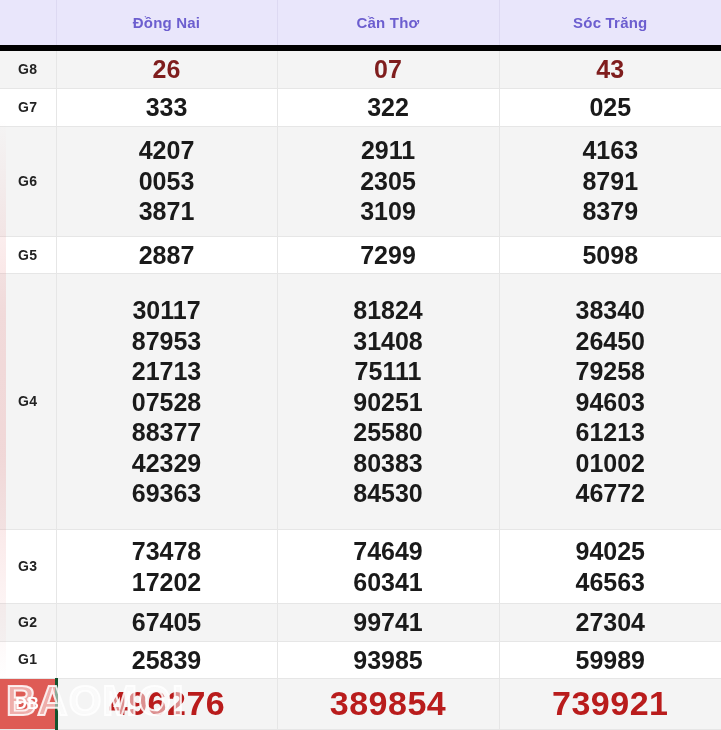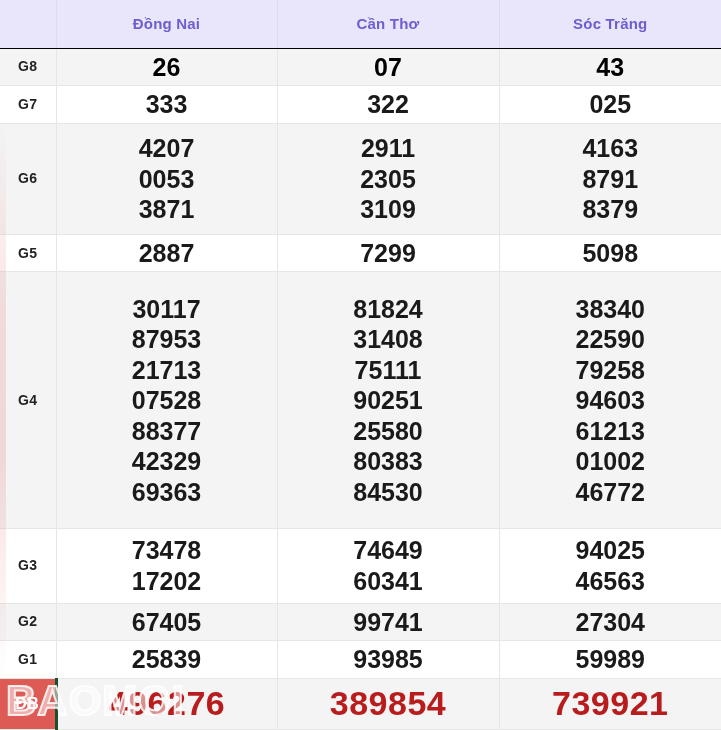--- a/index.html
+++ b/index.html
@@ -28,21 +28,21 @@
   table.result-table col.c-prov3 { width: 222px; }
 
   thead th {
     background: #e9e6fb;
     color: #6c5ecf;
     font-size: 15px;
     font-weight: bold;
     text-align: center;
     height: 48px;
     border-right: 1px solid #ddd9f2;
-    border-bottom: 1px solid #000000;
+    border-bottom: 6px solid #000000;
     vertical-align: middle;
     letter-spacing: .2px;
   }
   thead th.corner { background: #e9e6fb; }
   thead th:last-child { border-right: none; }
 
   tbody td {
     border-right: 1px solid #e6e6e6;
     border-bottom: 1px solid #e6e6e6;
     text-align: center;
@@ -58,21 +58,21 @@
   tbody td.tier-label {
     font-size: 14px;
     font-weight: bold;
     color: #222222;
     letter-spacing: .3px;
   }
 
   tr.row-alt td { background: #f4f4f4; }
   tr.row-plain td { background: #ffffff; }
 
-  tbody td.hot-num { color: #000000; }
+  tbody td.hot-num { color: #7f1d1d; }
 
   tr.row-db td { background: #f4f4f4; }
   tr.row-db td.db-badge {
     background: #de5b55;
     color: #ffffff;
     font-size: 16px;
     font-weight: bold;
     letter-spacing: .5px;
     border-right: 3px solid #14532d;
     position: relative;
@@ -240,21 +240,21 @@
               <span>75111</span>
               <span>90251</span>
               <span>25580</span>
               <span>80383</span>
               <span>84530</span>
             </span>
           </td>
           <td>
             <span class="nums">
               <span>38340</span>
-              <span>22590</span>
+              <span>26450</span>
               <span>79258</span>
               <span>94603</span>
               <span>61213</span>
               <span>01002</span>
               <span>46772</span>
             </span>
           </td>
         </tr>
         <tr class="row-plain">
           <td class="tier-label">G3</td>

